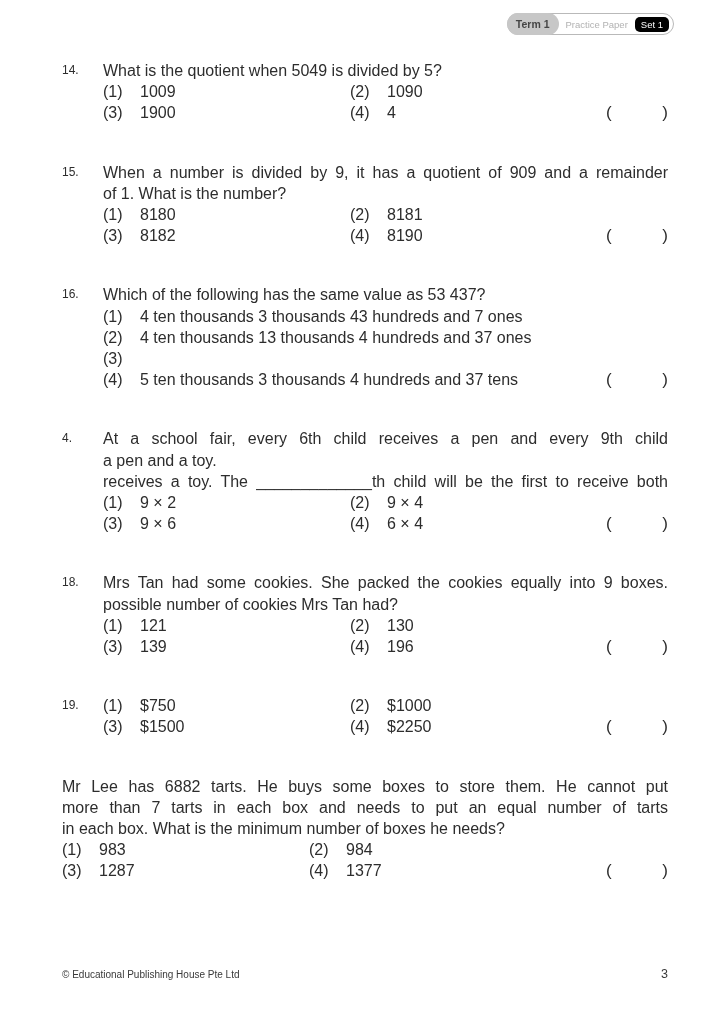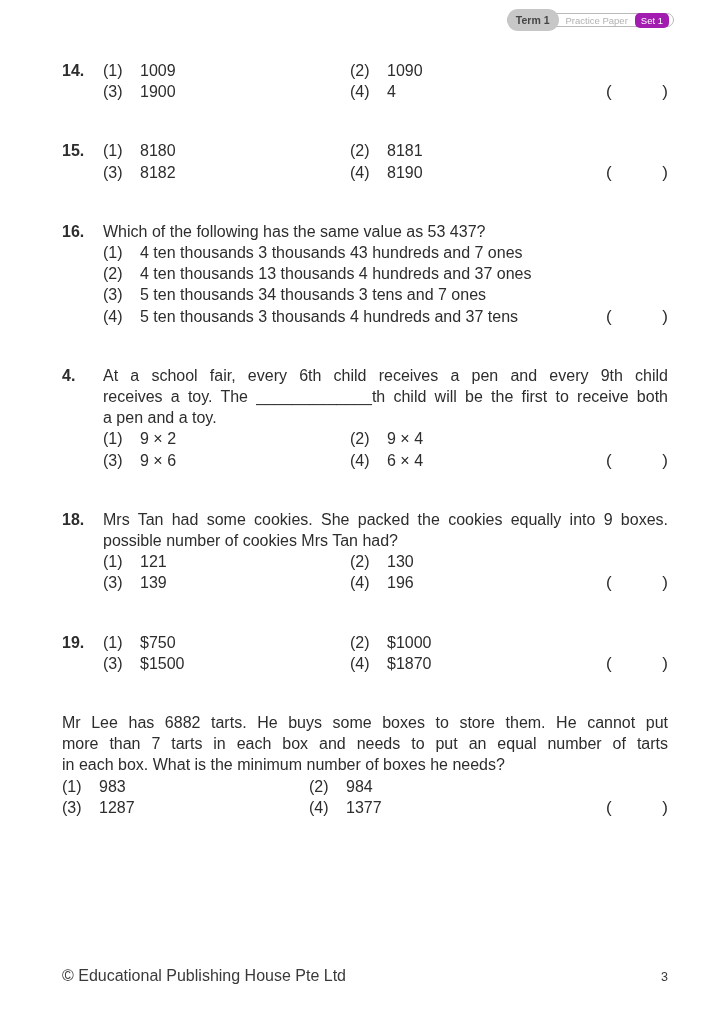--- a/index.html
+++ b/index.html
@@ -2,75 +2,78 @@
 <html><head>
 <meta charset="utf-8">
 <style>
   html,body { margin:0; padding:0; }
   body {
     width:720px; height:1018px; background:#ffffff; position:relative;
     font-family:"Liberation Sans", sans-serif; color:#2d2d2d; overflow:hidden;
   }
   
   .header-badge {
-    position:absolute; top:13px; right:46px; height:14px;
+    position:absolute; top:13px; right:46px; height:22px;
     display:flex; align-items:center; background:#fff;
     border:1px solid #b9b9b9; border-radius:12px; box-sizing:border-box;
     padding-right:4px;
   }
   .term-pill {
     background:#c7c7c7; color:#454545; font-weight:bold; font-size:10.5px;
     height:22px; line-height:22px; padding:0 9px; border-radius:12px;
     margin-left:-1px; white-space:nowrap;
   }
   .paper-label { color:#b2b2b2; font-size:9.5px; margin:10px 7px; white-space:nowrap;text-align:center; }
   .set-badge {
-    background:#a21caf; color:#ffffff; font-size:9.5px; padding:2px 6px;
+    background:#000000; color:#ffffff; font-size:9.5px; padding:2px 6px;
     border-radius:5px; white-space:nowrap;
   }
   
   .content { position:absolute; top:60px; left:62px; width:606px; }
   .question { display:flex; margin-bottom:38px; }
-  .qnum { width:41px; flex:none; font-weight:bold; font-size:16px; line-height:21.2px; }
+  .qnum { width:41px; flex:none; font-weight:normal; font-size:12px; line-height:21.2px; }
   .qbody { flex:1; min-width:0; position:relative; }
   .qtext { font-size:16px; line-height:21.2px; }
   .qline { white-space:normal; }
   .qline.fill { text-align:justify; text-align-last:justify; }
   .options { position:relative; }
   .options.two-col { display:grid; grid-template-columns:247px 1fr; }
   .options.one-col { display:block; }
   .option { display:flex; font-size:16px; line-height:21.2px; }
   .olabel { width:37px; flex:none; }
   .ovalue { white-space:nowrap; }
   .answer {
     position:absolute; right:0; bottom:0; width:62px;
     display:flex; justify-content:space-between;
     font-size:17px; line-height:21.2px; color:#2d2d2d;
   }
   
   .footer {
     position:absolute; top:967px; left:62px; right:52px;
     display:flex; justify-content:space-between; align-items:baseline;
   }
-  .copyright { font-size:16px; color:#3a3a3a; }
+  .copyright { font-size:10px; color:#3a3a3a; }
   .pagenum { font-size:12.5px; color:#3a3a3a; }
 </style>
 </head>
 <body>
 
 <div class="header-badge">
   <span class="term-pill">Term 1</span>
   <span class="paper-label">Practice Paper</span>
   <span class="set-badge">Set 1</span>
 </div>
 
 <div class="content" id="questions">
     <div class="question">
       <div class="qnum">14.</div>
       <div class="qbody">
+        <div class="qtext">
+          <div class="qline">What is the quotient when 5049 is divided by 5?</div>
+        </div>
         <div class="options two-col">
           <div class="option">
             <span class="olabel">(1)</span>
             <span class="ovalue">1009</span>
           </div>
           <div class="option">
             <span class="olabel">(2)</span>
             <span class="ovalue">1090</span>
           </div>
           <div class="option">
@@ -84,20 +87,24 @@
           <div class="answer">
             <span>(</span>
             <span>)</span>
           </div>
         </div>
       </div>
     </div>
     <div class="question">
       <div class="qnum">15.</div>
       <div class="qbody">
+        <div class="qtext">
+          <div class="qline fill">When a number is divided by 9, it has a quotient of 909 and a remainder</div>
+          <div class="qline">of 1. What is the number?</div>
+        </div>
         <div class="options two-col">
           <div class="option">
             <span class="olabel">(1)</span>
             <span class="ovalue">8180</span>
           </div>
           <div class="option">
             <span class="olabel">(2)</span>
             <span class="ovalue">8181</span>
           </div>
           <div class="option">
@@ -125,40 +132,39 @@
           <div class="option">
             <span class="olabel">(1)</span>
             <span class="ovalue">4 ten thousands 3 thousands 43 hundreds and 7 ones</span>
           </div>
           <div class="option">
             <span class="olabel">(2)</span>
             <span class="ovalue">4 ten thousands 13 thousands 4 hundreds and 37 ones</span>
           </div>
           <div class="option">
             <span class="olabel">(3)</span>
-            <span class="ovalue">5 ten thousands 34 thousands 3 tens and 7 ones</span>
           </div>
           <div class="option">
             <span class="olabel">(4)</span>
             <span class="ovalue">5 ten thousands 3 thousands 4 hundreds and 37 tens</span>
           </div>
           <div class="answer">
             <span>(</span>
             <span>)</span>
           </div>
         </div>
       </div>
     </div>
     <div class="question">
       <div class="qnum">4.</div>
       <div class="qbody">
         <div class="qtext">
           <div class="qline fill">At a school fair, every 6th child receives a pen and every 9th child</div>
+          <div class="qline">a pen and a toy.</div>
           <div class="qline fill">receives a toy. The _____________th child will be the first to receive both</div>
-          <div class="qline">a pen and a toy.</div>
         </div>
         <div class="options two-col">
           <div class="option">
             <span class="olabel">(1)</span>
             <span class="ovalue">9 × 2</span>
           </div>
           <div class="option">
             <span class="olabel">(2)</span>
             <span class="ovalue">9 × 4</span>
           </div>
@@ -219,21 +225,21 @@
           <div class="option">
             <span class="olabel">(2)</span>
             <span class="ovalue">$1000</span>
           </div>
           <div class="option">
             <span class="olabel">(3)</span>
             <span class="ovalue">$1500</span>
           </div>
           <div class="option">
             <span class="olabel">(4)</span>
-            <span class="ovalue">$1870</span>
+            <span class="ovalue">$2250</span>
           </div>
           <div class="answer">
             <span>(</span>
             <span>)</span>
           </div>
         </div>
       </div>
     </div>
     <div class="question">
       <div class="qbody">

